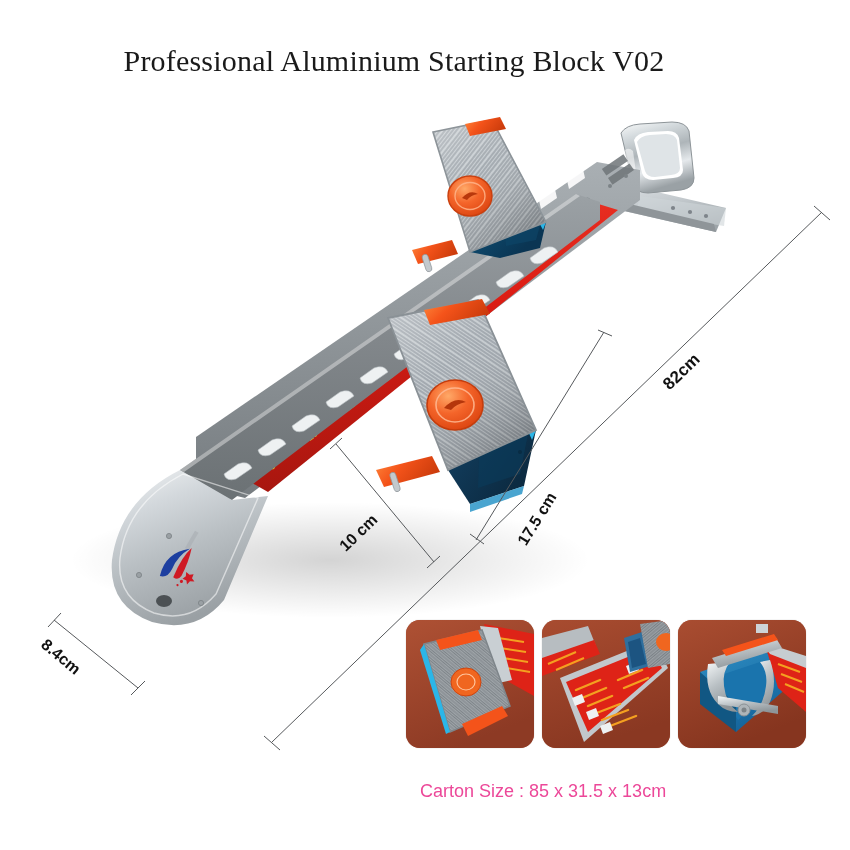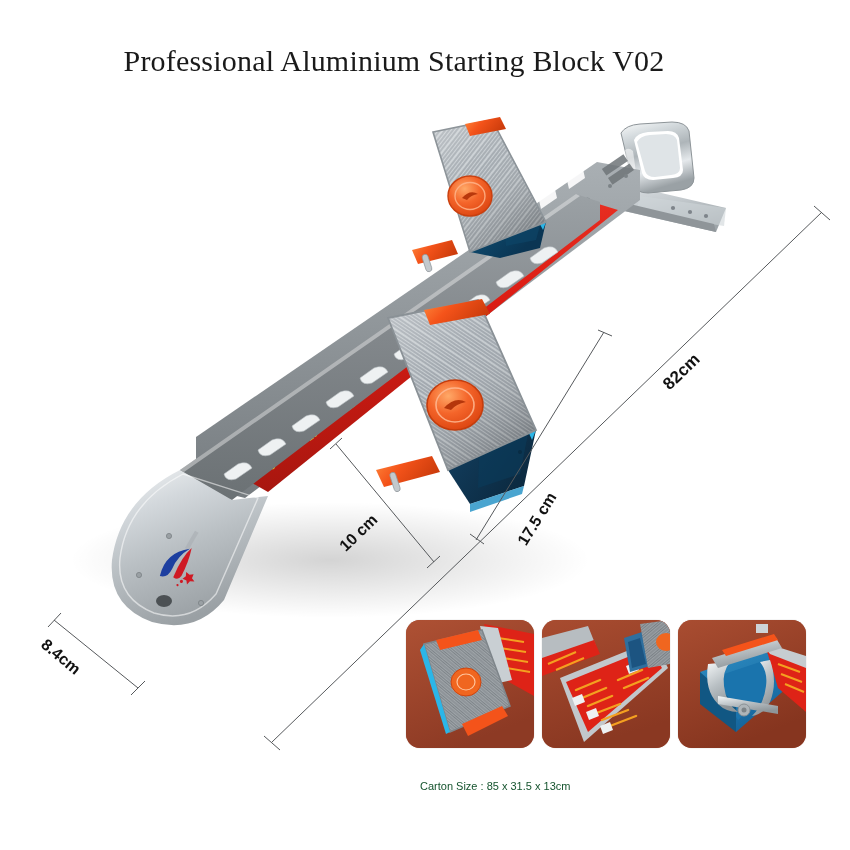--- a/index.html
+++ b/index.html
@@ -62,22 +62,22 @@
     background: #a84a31;
     box-shadow: 0 0 0 1px rgba(0,0,0,0.04);
   }
   .thumb-art { position: absolute; inset: 0; }
 
   
   #caption {
     position: absolute;
     left: 420px; top: 778px;
     width: 400px;
-    font-size: 11px;
-    color: #14532d;
+    font-size: 18px;
+    color: #ec4899;
     line-height: 1.55;
   }
   #caption div { white-space: nowrap; }
 </style>
 </head>
 <body>
 
 <div id="page">
 
   <div id="title">Professional Aluminium Starting Block V02</div>

